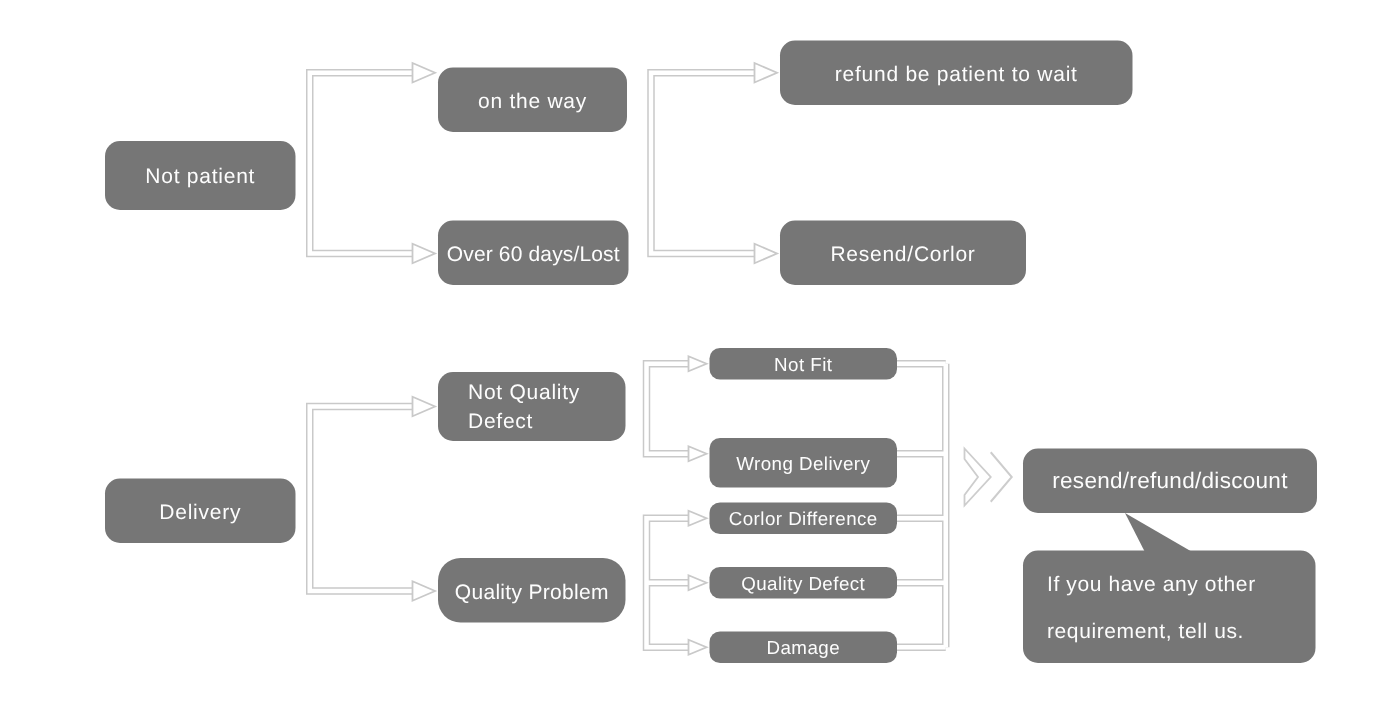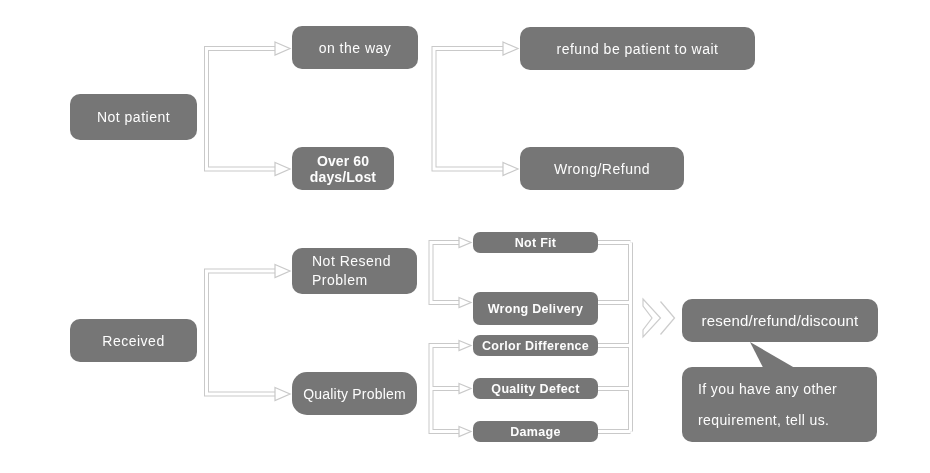--- a/index.html
+++ b/index.html
@@ -33,21 +33,21 @@
     align-items: center;
     justify-content: center;
     font-size: 14px;
     letter-spacing: 0.5px;
     text-align: center;
     box-sizing: border-box;
   }
   .node.small {
     border-radius: 7px;
     font-size: 12.5px;
-    font-weight: 700;
+    font-weight: 400;
     letter-spacing: 0.3px;
   }
   .node.left-align {
     justify-content: flex-start;
     text-align: left;
     padding-left: 20px;
     padding-right: 6px;
     line-height: 19px;
   }
   .node.outcome-node { font-size: 15px; letter-spacing: 0.2px; }
@@ -110,31 +110,31 @@
     <polygon class="arrow" points="459,426.5 471,431.5 459,436.5"></polygon>
 
     <path class="chevron-band" d="M643,299 L660.5,318 L643,337 L643,330 L652,318 L643,306 Z"></path>
     <path class="chevron-thin" d="M660.5,301.5 L674.5,318 L660.5,334.5"></path>
 
     <polygon class="tail" points="750,342 794,367.5 763,367.5"></polygon>
   </svg>
 
   <div class="node" style="left:70px; top:94px; width:127px; height:46px;">Not patient</div>
 
-  <div class="node" style="left:292px; top:26px; width:126px; height:43px;">on the way</div>
+  <div class="node" style="left:292px; top:45px; width:126px; height:43px;">on the way</div>
 
-  <div class="node" style="left:292px; top:147px; width:102px; height:43px; letter-spacing:0.1px;font-weight:bold;">Over 60 days/Lost</div>
+  <div class="node" style="left:292px; top:147px; width:127px; height:43px; letter-spacing:0.1px;">Over 60 days/Lost</div>
 
   <div class="node" style="left:520px; top:27px; width:235px; height:43px;">refund be patient to wait</div>
 
-  <div class="node" style="left:520px; top:147px; width:164px; height:43px;">Wrong/Refund</div>
+  <div class="node" style="left:520px; top:147px; width:164px; height:43px;">Resend/Corlor</div>
 
-  <div class="node" style="left:70px; top:319px; width:127px; height:43px;">Received</div>
+  <div class="node" style="left:70px; top:319px; width:127px; height:43px;">Delivery</div>
 
-  <div class="node left-align" style="left:292px; top:248px; width:125px; height:46px;">Not Resend Problem</div>
+  <div class="node left-align" style="left:292px; top:248px; width:125px; height:46px;">Not Quality Defect</div>
 
   <div class="node" style="left:292px; top:372px; width:125px; height:43px; letter-spacing:0.2px;border-radius:15px;">Quality Problem</div>
 
   <div class="node small" style="left:473px; top:232px; width:125px; height:21px;">Not Fit</div>
 
   <div class="node small" style="left:473px; top:292px; width:125px; height:33px;">Wrong Delivery</div>
 
   <div class="node small" style="left:473px; top:378px; width:125px; height:21px;">Quality Defect</div>
 
   <div class="node small" style="left:473px; top:335px; width:125px; height:21px;">Corlor Difference</div>

